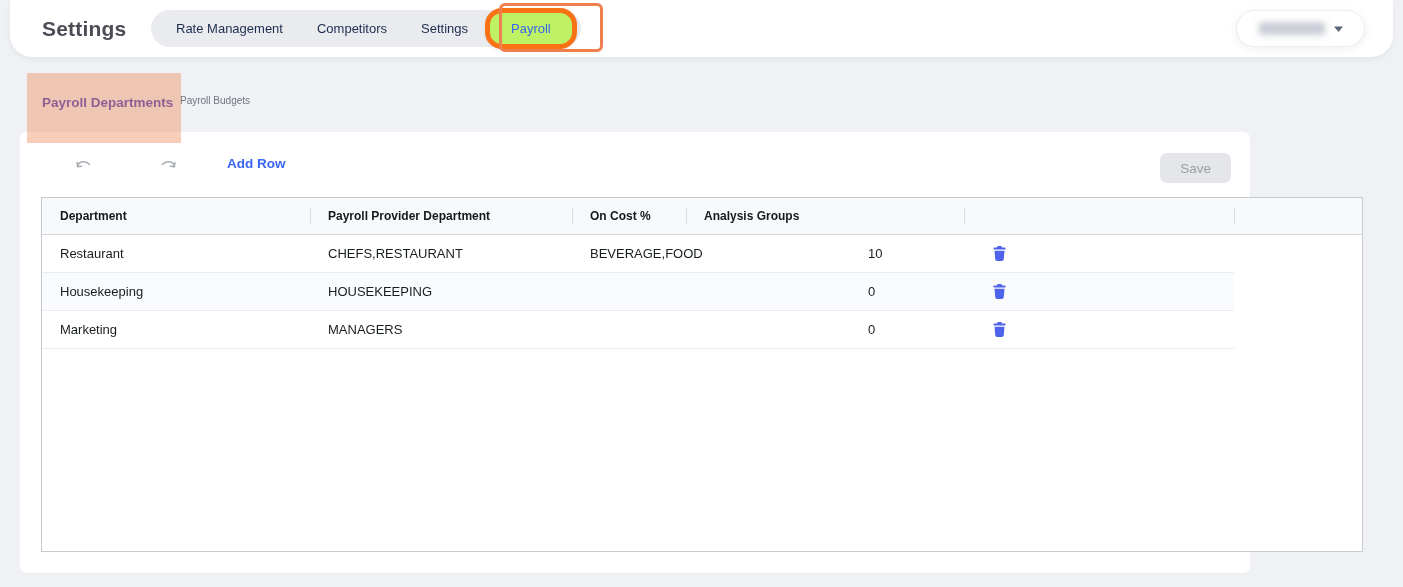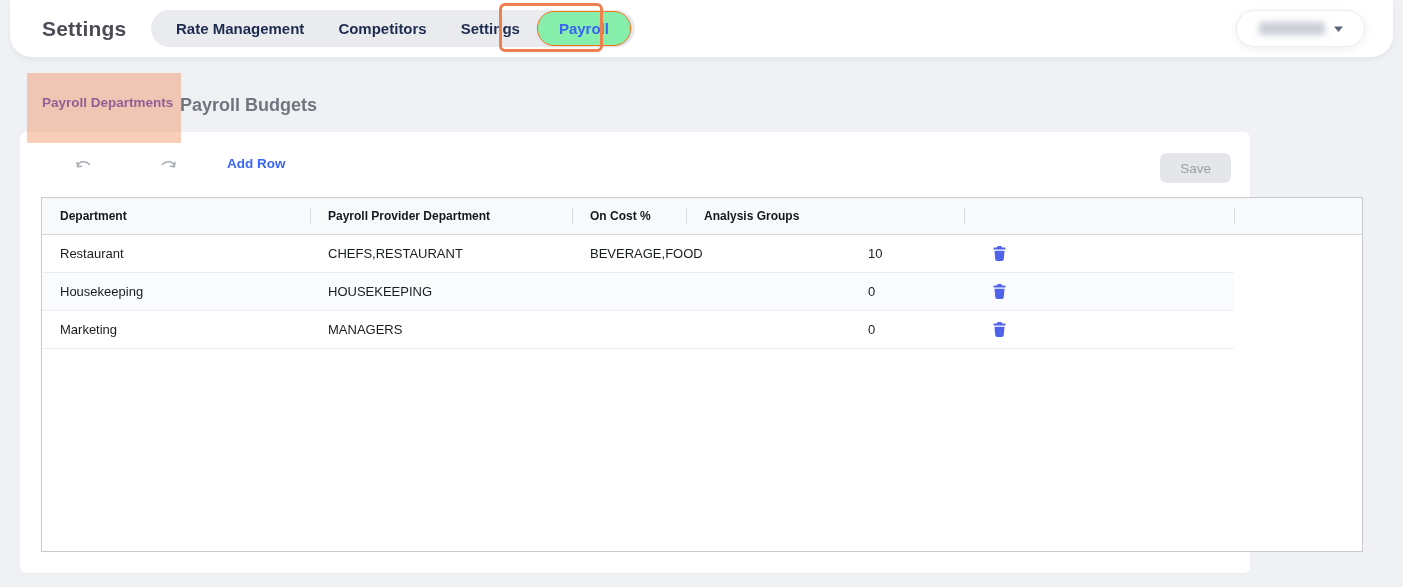--- a/index.html
+++ b/index.html
@@ -23,25 +23,25 @@
     position:absolute; left:32px; top:0; height:57px;
     display:flex; align-items:center;
     font-size:21px; font-weight:600; color:#4b4c55; letter-spacing:0.2px;
   }
   .nav-pills {
     position:absolute; left:141px; top:10px; height:37px;
     background:#e9ebef; border-radius:19px;
     display:flex; align-items:center; padding:0 4px 0 8px;
   }
   .nav-tab {
-    padding:0 17px; font-size:15px; font-weight:700; color:#1d2c4e;
+    padding:0 17px; font-size:13px; font-weight:400; color:#1d2c4e;
     cursor:pointer; white-space:nowrap;
   }
   .nav-tab.active-pill {
-    background:#86efac; border:1px solid #f97316; border-radius:17px;
+    background:#bef264; border:5px solid #f97316; border-radius:17px;
     padding:8px 21px; color:#3a65f1;
     box-shadow:0 1px 3px rgba(20,30,60,0.08);
   }
   .annotation-box {
     position:absolute; left:489px; top:3px; width:104px; height:49px;
     border:3px solid #ee7f4e; border-radius:6px;
     z-index:30; pointer-events:none;
   }
   .account-pill {
     position:absolute; top:10px; right:28px; width:129px; height:37px;
@@ -62,21 +62,21 @@
     z-index:20; pointer-events:none;
   }
   .subtab-active {
     position:absolute; left:42px; top:95px;
     font-size:13.5px; font-weight:700; color:#4b43c1;
     padding-bottom:26px; border-bottom:3px solid #4b43c1;
     cursor:pointer;
   }
   .subtab-inactive {
     position:absolute; left:180px; top:95px;
-    font-size:18px; font-weight:700; color:#70757f;
+    font-size:10px; font-weight:400; color:#70757f;
     cursor:pointer;
   }
 
   
   .card {
     position:absolute; left:20px; top:132px; width:1230px; height:441px;
     background:#ffffff; border-radius:6px;
     box-shadow:0 1px 2px rgba(0,0,0,0.03);
   }
   .icon-btn {

